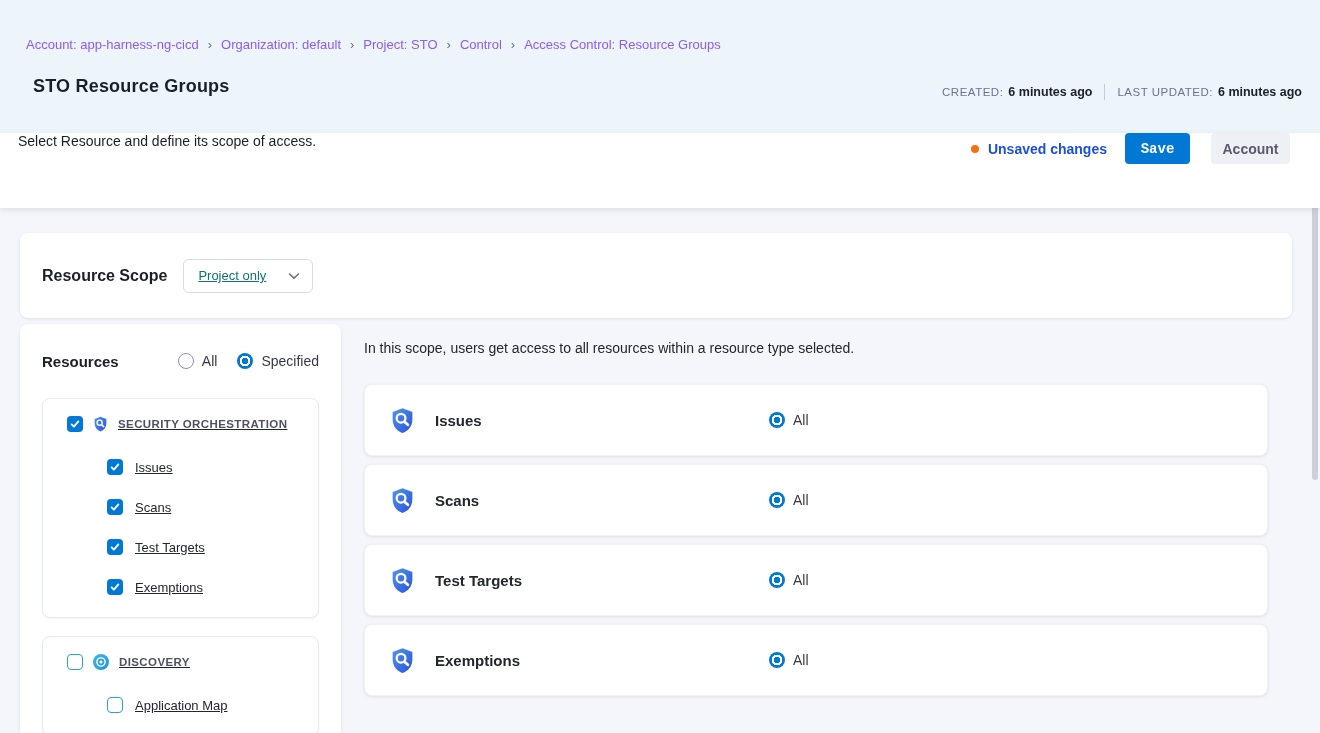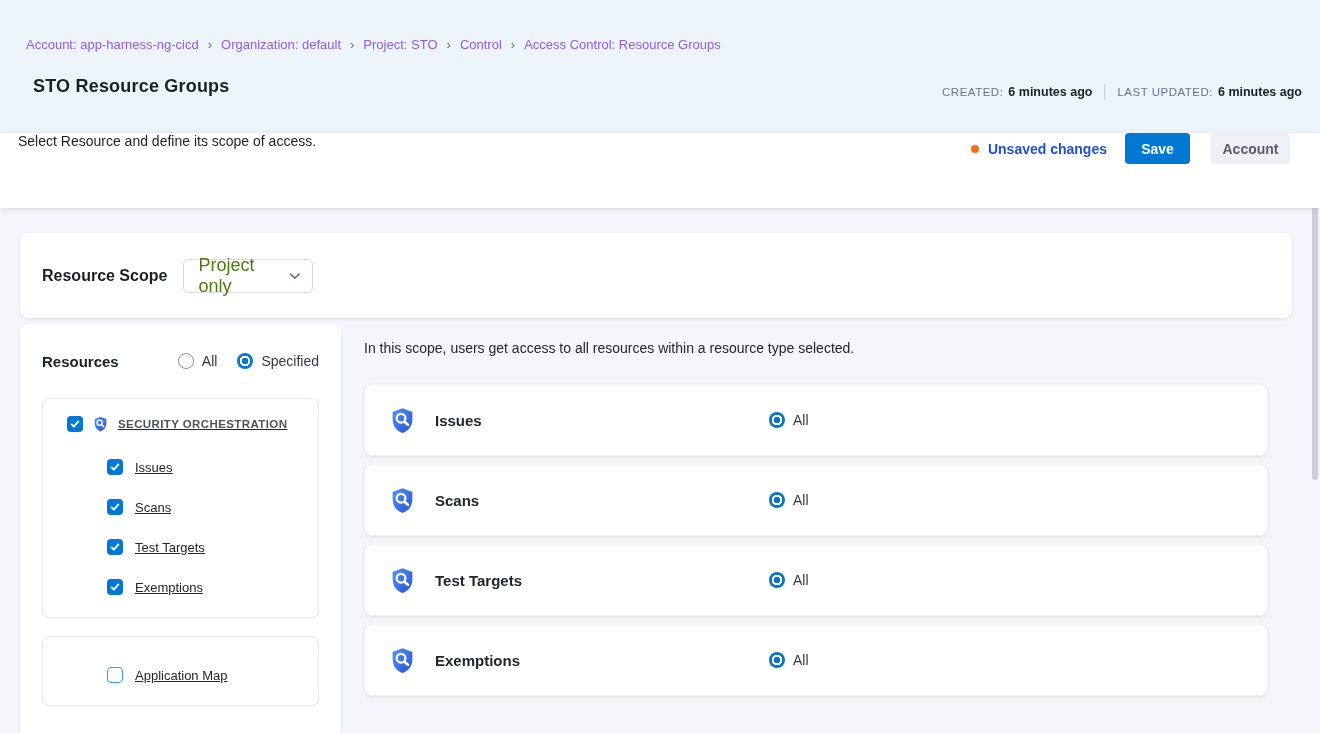--- a/index.html
+++ b/index.html
@@ -35,36 +35,36 @@
     position:absolute; top:133px; left:0; width:1320px; height:75px;
     background:#FFFFFF; box-shadow:0 2px 6px rgba(96,97,112,0.16);
     display:flex; z-index:3;
   }
   .save-bar-desc { margin-left:18px; font-size:14px; color:#1B1F28; }
   .save-bar-right { position:absolute; right:30px; display:flex; align-items:center; }
   .unsaved-dot { width:8px; height:8px; border-radius:50%; background:#F7700F; margin-right:9px; }
   .unsaved-label { color:#1d4ed8; font-size:14px; font-weight:700; margin-right:18px; }
   .btn { border:none; border-radius:4px; font-size:14px; font-weight:700; height:31px; cursor:pointer;
          font-family:inherit; display:flex; align-items:center; justify-content:center; }
-  .btn-save { background:#0278D5; color:#FFFFFF; width:65px; margin-right:21px; }
+  .btn-save { background:#0278D5; color:#FFFFFF; width:65px; margin-right:21px;font-family:Liberation Mono, monospace; }
   .btn-discard { background:#EFF0F6; color:#595B6B; width:79px; }
   
   .content { position:absolute; top:208px; left:0; width:1320px; height:525px; background:#F4F6FB; }
   .card { background:#FFFFFF; border-radius:8px; box-shadow:0 1px 3px rgba(96,97,112,0.14); }
   .scope-card {
     position:absolute; top:233px; left:20px; width:1272px; height:85px;
     display:flex; align-items:center; padding:0 22px;
   }
   .scope-label { font-size:16px; font-weight:700; color:#1B1F28; }
   .scope-select {
     margin-left:16px; width:130px; height:34px; background:#fff;
     border:1px solid #D9DBE6; border-radius:6px; cursor:pointer;
     display:flex; align-items:center; padding:0 12px 0 14px; justify-content:space-between;
   }
-  .scope-select-value { font-size:18px; font-weight:500; color:#4d7c0f; }
+  .scope-select-value { font-size:13px; font-weight:500; color:#0f766e;text-decoration:underline; }
   
   .resources-panel {
     position:absolute; top:324px; left:20px; width:321px; height:409px;
     border-radius:8px 8px 0 0; padding:0 22px;
   }
   .resources-head {
     height:74px; display:flex; align-items:center; justify-content:space-between;
   }
   .resources-title { font-size:15px; font-weight:700; color:#1B1F28; }
   .radio-group { display:flex; align-items:center; }
@@ -224,20 +224,31 @@
       <span class="checkbox checked">
         <svg width="12" height="12" viewBox="0 0 16 16">
             <path d="M3.5 8.5 L6.5 11.5 L12.5 4.5" stroke="#fff" stroke-width="2.4" fill="none" stroke-linecap="round" stroke-linejoin="round"></path>
           </svg>
       </span>
       <span class="child-label">Exemptions</span>
     </div>
   </div>
 
   <div class="tree-card">
+    <div class="tree-row parent">
+      <span class="checkbox unchecked"></span>
+      <span class="group-icon">
+        <svg width="16" height="16" viewBox="0 0 16 16">
+          <circle cx="8" cy="8" r="8" fill="url(#discGrad)"></circle>
+          <circle cx="8" cy="8" r="4.1" fill="none" stroke="#fff" stroke-width="1.4"></circle>
+          <circle cx="8" cy="8" r="1.5" fill="#fff"></circle>
+        </svg>
+      </span>
+      <span class="group-label">DISCOVERY</span>
+    </div>
     <div class="tree-row child first">
       <span class="checkbox unchecked"></span>
       <span class="child-label">Application Map</span>
     </div>
   </div>
 </div>
 
 <div class="main-note">In this scope, users get access to all resources within a resource type selected.</div>
 
 <div class="card resource-card" style="top:384px">

